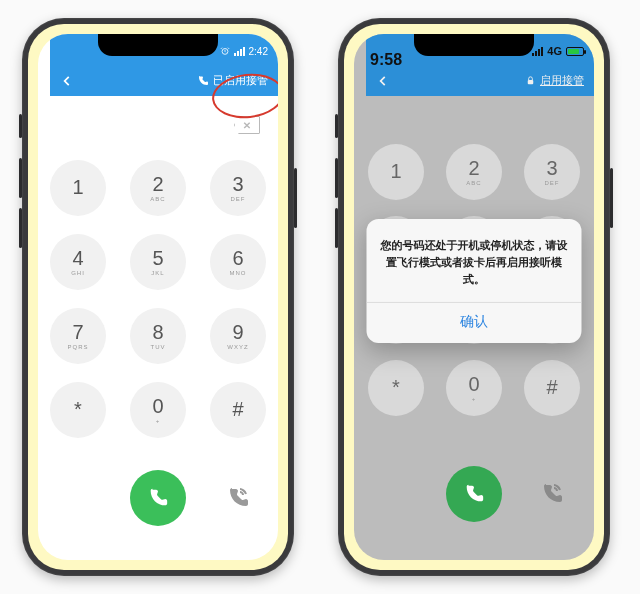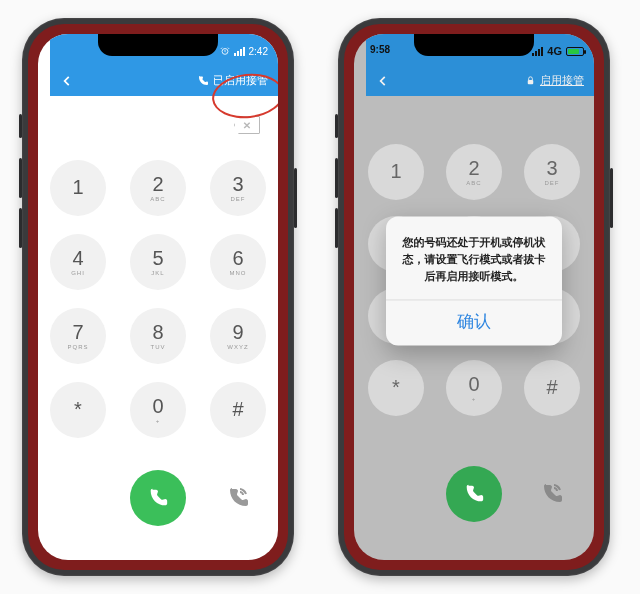--- a/index.html
+++ b/index.html
@@ -12,21 +12,21 @@
     border-radius: 42px;
     background: #3a3a3c;
     box-shadow: 0 4px 12px rgba(0,0,0,0.25), inset 0 0 2px rgba(255,255,255,0.2);
   }
   .phone.left { left: 22px; top: 18px; }
   .phone.right { left: 338px; top: 18px; }
 
   .bezel {
     position: absolute; inset: 6px;
     border-radius: 36px;
-    background: #7f1d1d;
+    background: #fef9c3;
   }
   .screen {
     position: absolute; inset: 10px;
     border-radius: 30px;
     overflow: hidden;
     background: #fff;
   }
   .screen.dim { background: #c8c8c8; }
 
   .notch {
@@ -46,21 +46,21 @@
   .btn-l3 { left: -3px; top: 190px; width: 3px; height: 40px; }
   .btn-r1 { right: -3px; top: 150px; width: 3px; height: 60px; }
 
   
   .status {
     position: absolute; top: 0; left: 0; right: 0; height: 34px;
     display: flex; align-items: center; justify-content: flex-end;
     padding: 0 10px; font-size: 10px; color: #fff;
     z-index: 40;
   }
-  .status .left-slot { position: absolute; left: 16px; top: 10px; font-size: 10px; font-weight: 600; }
+  .status .left-slot { position: absolute; left: 16px; top: 17px; font-size: 16px; font-weight: 600; }
   .status .right-slot { display: flex; align-items: center; gap: 4px; }
 
   .sig { display: inline-flex; align-items: flex-end; gap: 1px; }
   .sig i { width: 2px; background: #fff; display: inline-block; }
   .sig i:nth-child(1){height:3px}.sig i:nth-child(2){height:5px}.sig i:nth-child(3){height:7px}.sig i:nth-child(4){height:9px}
   .sig.dark i { background:#111; }
 
   .batt { width: 18px; height: 9px; border:1px solid #fff; border-radius:2px; position:relative; }
   .batt::after{content:"";position:absolute;right:-3px;top:2px;width:2px;height:4px;background:#fff;border-radius:1px;}
   .batt .fill{position:absolute;left:1px;top:1px;bottom:1px;width:70%;background:#28c840;border-radius:1px;}
@@ -132,28 +132,28 @@
     position:absolute; width:72px; height:44px;
     border:2.4px solid #d63a2e; border-radius:50%/50%;
     transform: rotate(-6deg);
     pointer-events:none;
   }
 
   
   .dim-overlay { position:absolute; inset:0; background:rgba(0,0,0,0.06); }
   .alert {
     position:absolute; left:50%; top:47%; transform:translate(-50%,-50%);
-    width: 176px; background:#f7f7f7; border-radius:12px;
+    width: 215px; background:#f7f7f7; border-radius:12px;
     box-shadow: 0 8px 24px rgba(0,0,0,0.25);
     overflow:hidden; text-align:center;
     z-index: 60;
   }
   .alert .msg { padding: 18px 14px 14px; font-size:11px; color:#222; line-height:1.55; font-weight:600; }
   .alert .sep { height:1px; background:#dcdcdc; }
-  .alert .ok { padding:10px 0 12px; color:#2f86e0; font-size:17px;font-family:Liberation Serif, serif; }
+  .alert .ok { padding:10px 0 12px; color:#2f86e0; font-size:14px;font-family:Liberation Serif, serif; }
 
   .spacer { visibility:hidden; }
 
   .screen.dim .num-display, .screen.dim .app-header { filter: none; text-decoration: underline; }
   .screen.dim .app-header { background:#2f98e5; opacity:1; }
 
   .right .keypad { top: 110px; gap: 16px 22px; }
   .right .call-row { bottom: 38px; gap:16px 22px; }
 
 </style>

